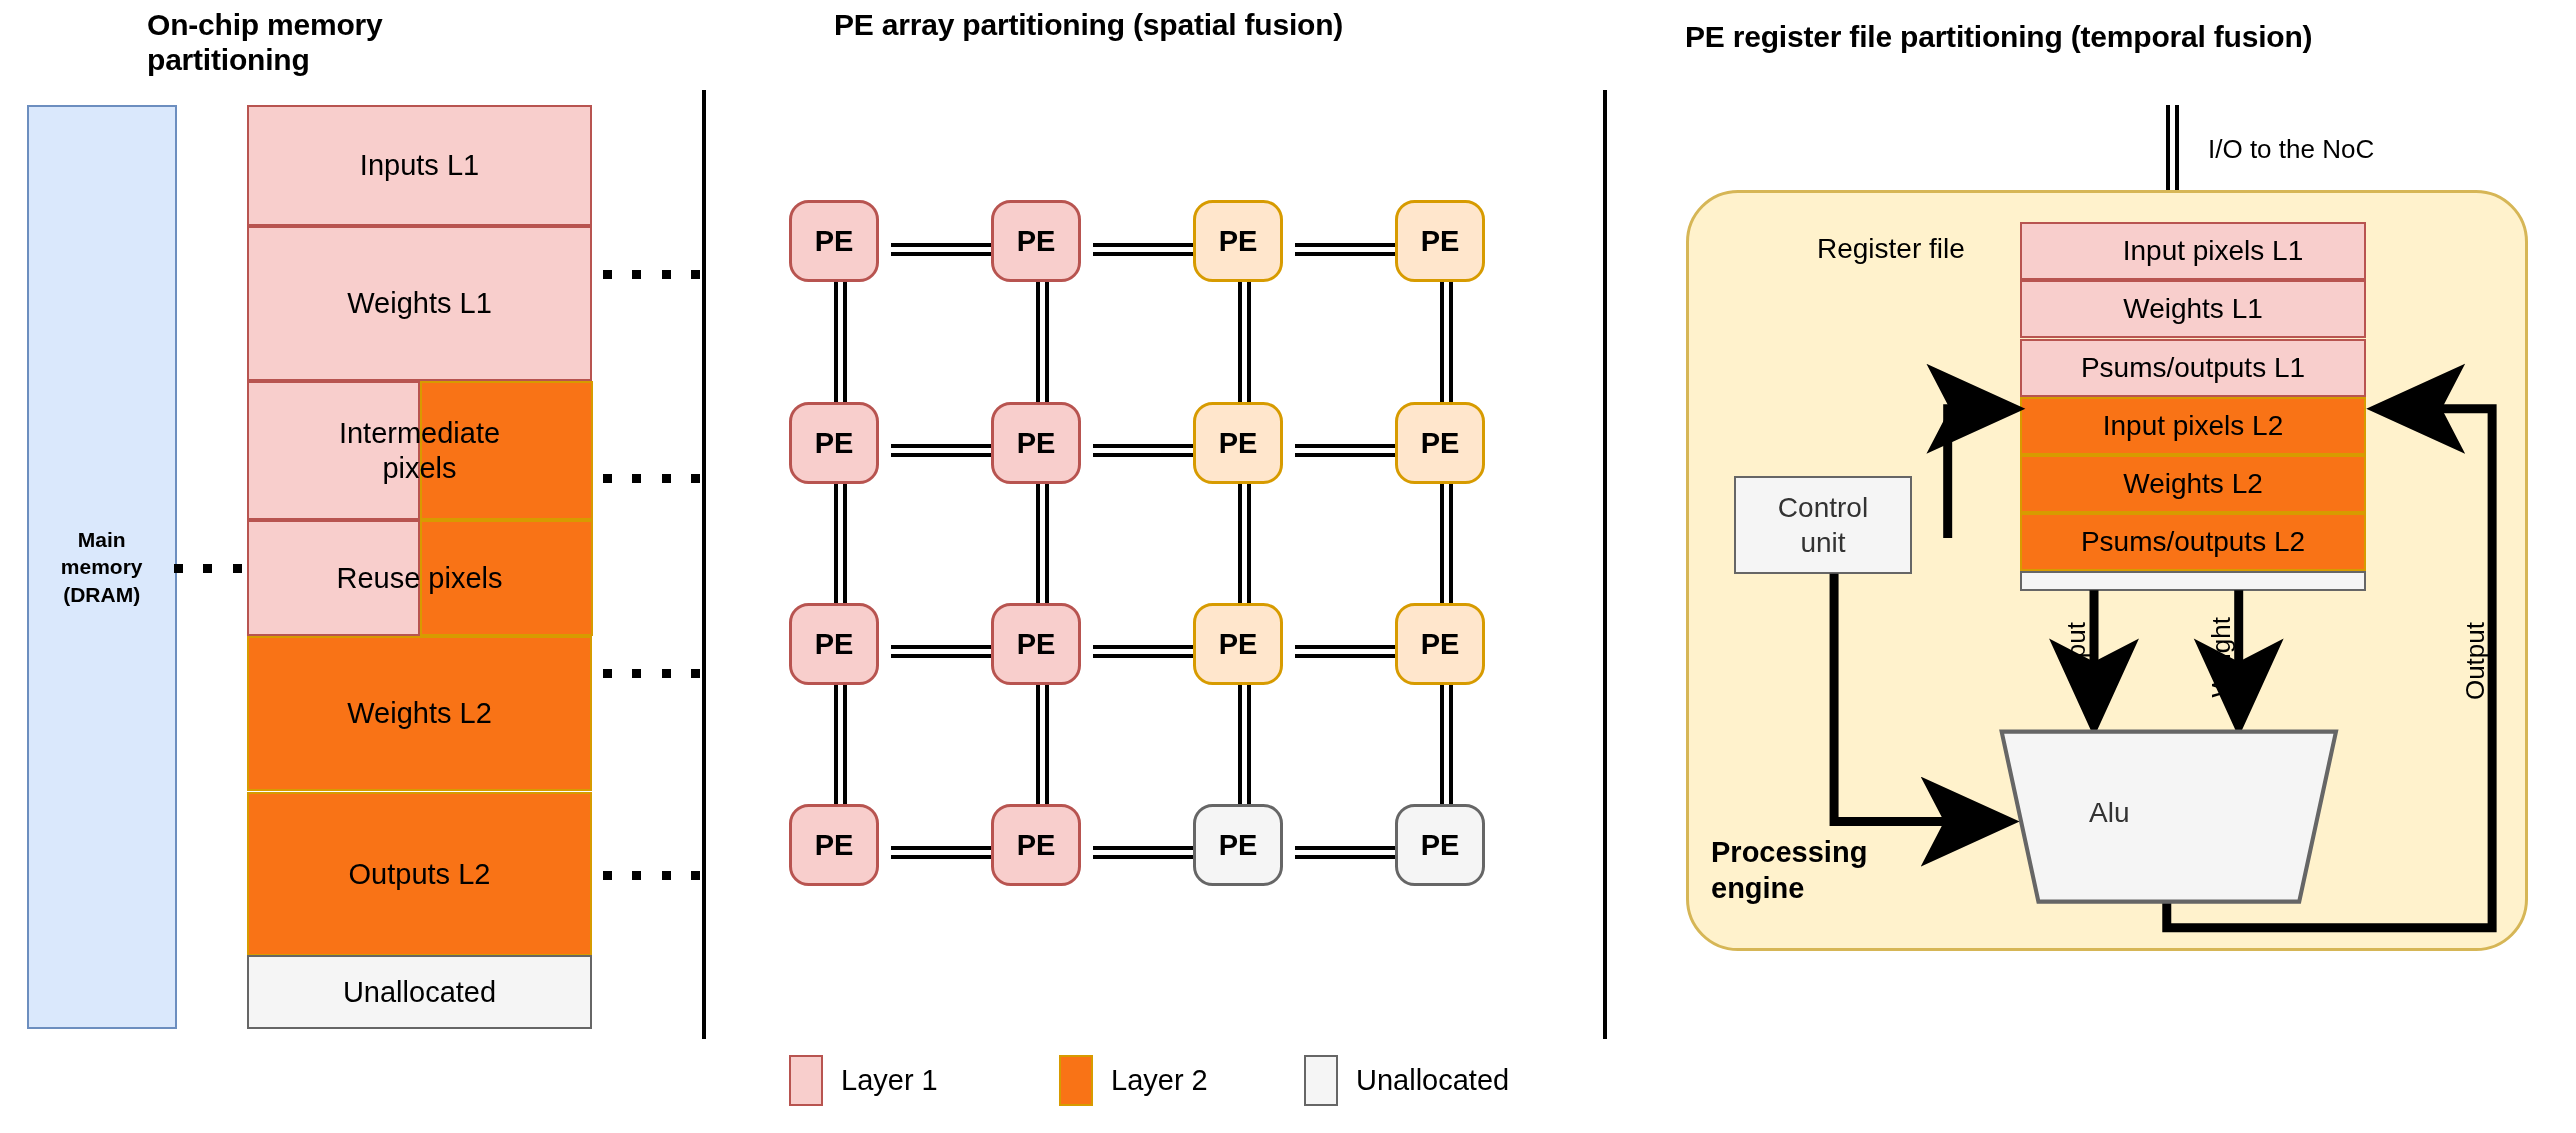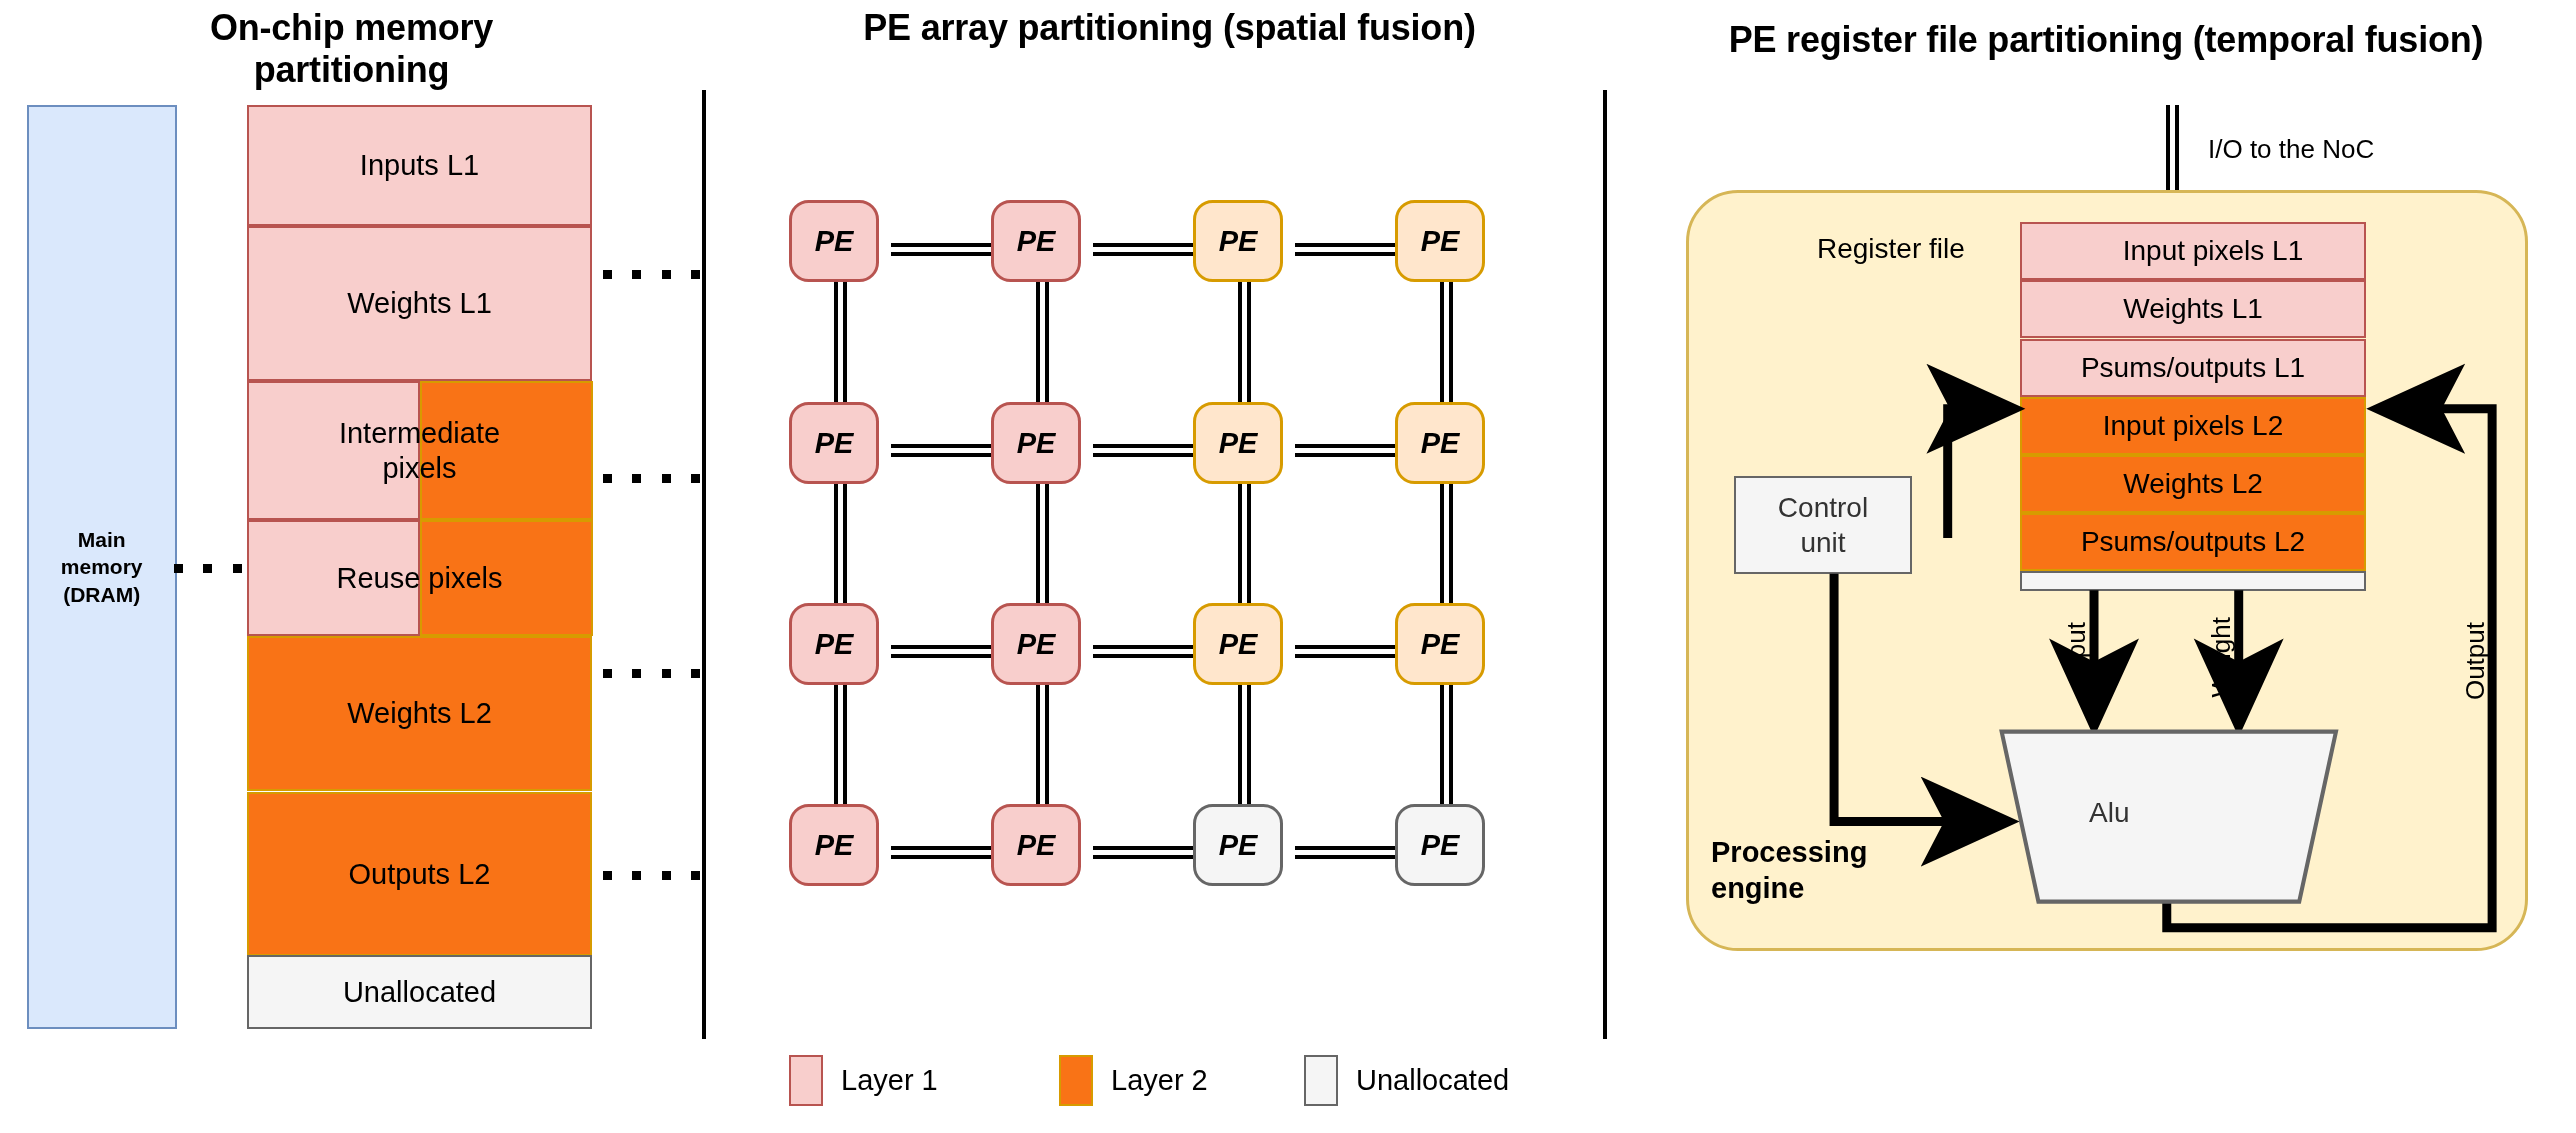--- a/index.html
+++ b/index.html
@@ -1,34 +1,34 @@
 <!DOCTYPE html>
 <html style="font-size:13px"><head>
 <meta charset="utf-8">
 <style>
   html,body{margin:0;padding:0;background:#ffffff;}
   body{width:2576px;height:1133px;position:relative;overflow:hidden;
        font-family:"Liberation Sans","DejaVu Sans",sans-serif;color:#000;}
   .abs{position:absolute;}
-  .ttl{font-weight:bold;font-size:36px;text-align:center;line-height:1.18;letter-spacing:-0.2px;}
+  .ttl{font-weight:bold;font-size:30px;text-align:left;line-height:1.18;letter-spacing:-0.2px;}
   .divider{position:absolute;width:4.1px;background:#000;}
   
   .mblk{position:absolute;box-sizing:border-box;display:flex;align-items:center;justify-content:center;
         text-align:center;font-size:29px;line-height:1.2;}
   .l1{background:#f8cecc;border:2.5px solid #b85450;}
   .l2{background:#f97316;border:2.5px solid #d79b00;}
   .un{background:#f5f5f5;border:2.5px solid #666666;}
   .dram{background:#dae8fc;border:2.5px solid #6c8ebf;box-sizing:border-box;
         display:flex;align-items:center;justify-content:center;text-align:center;
         font-weight:bold;font-size:21px;line-height:1.3;margin-left:12px;}
   .dots{position:absolute;display:flex;gap:20.4px;align-items:center;}
   .dots i{display:block;width:9px;height:9px;background:#000;}
   
   .pe{position:absolute;box-sizing:border-box;border-radius:19.6px;display:flex;
-      align-items:center;justify-content:center;font-weight:bold;font-size:29px;font-style:italic;}
+      align-items:center;justify-content:center;font-weight:bold;font-size:29px;}
   .pe.l1{background:#f8cecc;border:3.3px solid #b85450;}
   .pe.l2{background:#ffe6cc;border:3.3px solid #d79b00;}
   .pe.un{background:#f5f5f5;border:3.3px solid #666666;}
   .link-h{position:absolute;height:13px;border-top:4.1px solid #000;border-bottom:4.1px solid #000;box-sizing:border-box;background:#fff;}
   .link-v{position:absolute;width:13px;border-left:4.1px solid #000;border-right:4.1px solid #000;box-sizing:border-box;background:#fff;}
   
   .engine{position:absolute;background:#fff2cc;border:3.3px solid #d6b656;border-radius:52px;box-sizing:border-box;}
   .rf{position:absolute;box-sizing:border-box;display:flex;align-items:center;justify-content:center;
       font-size:28px;}
   .ctrl{position:absolute;background:#f5f5f5;border:2.5px solid #666;box-sizing:border-box;

